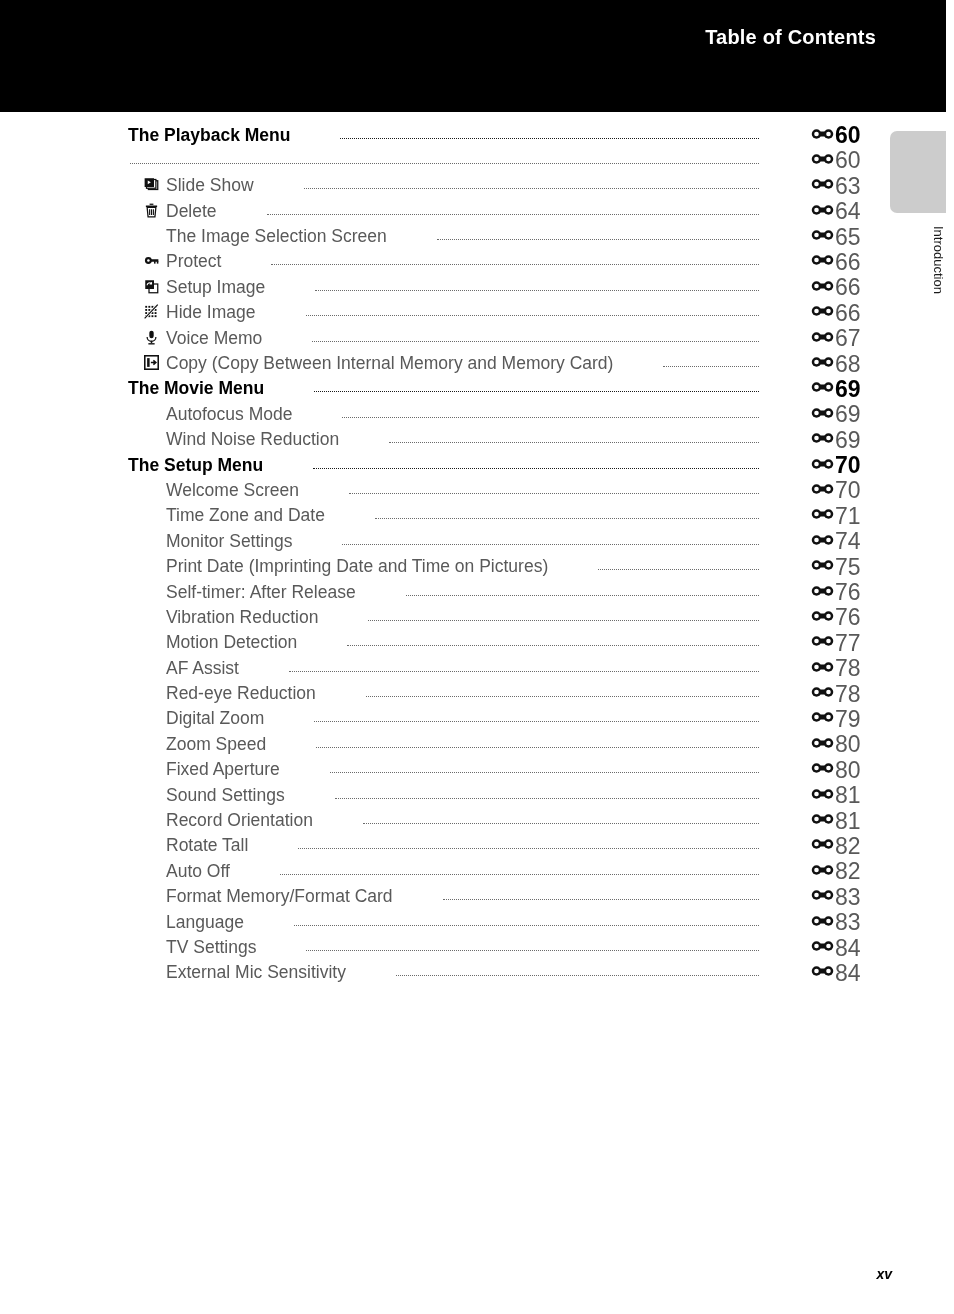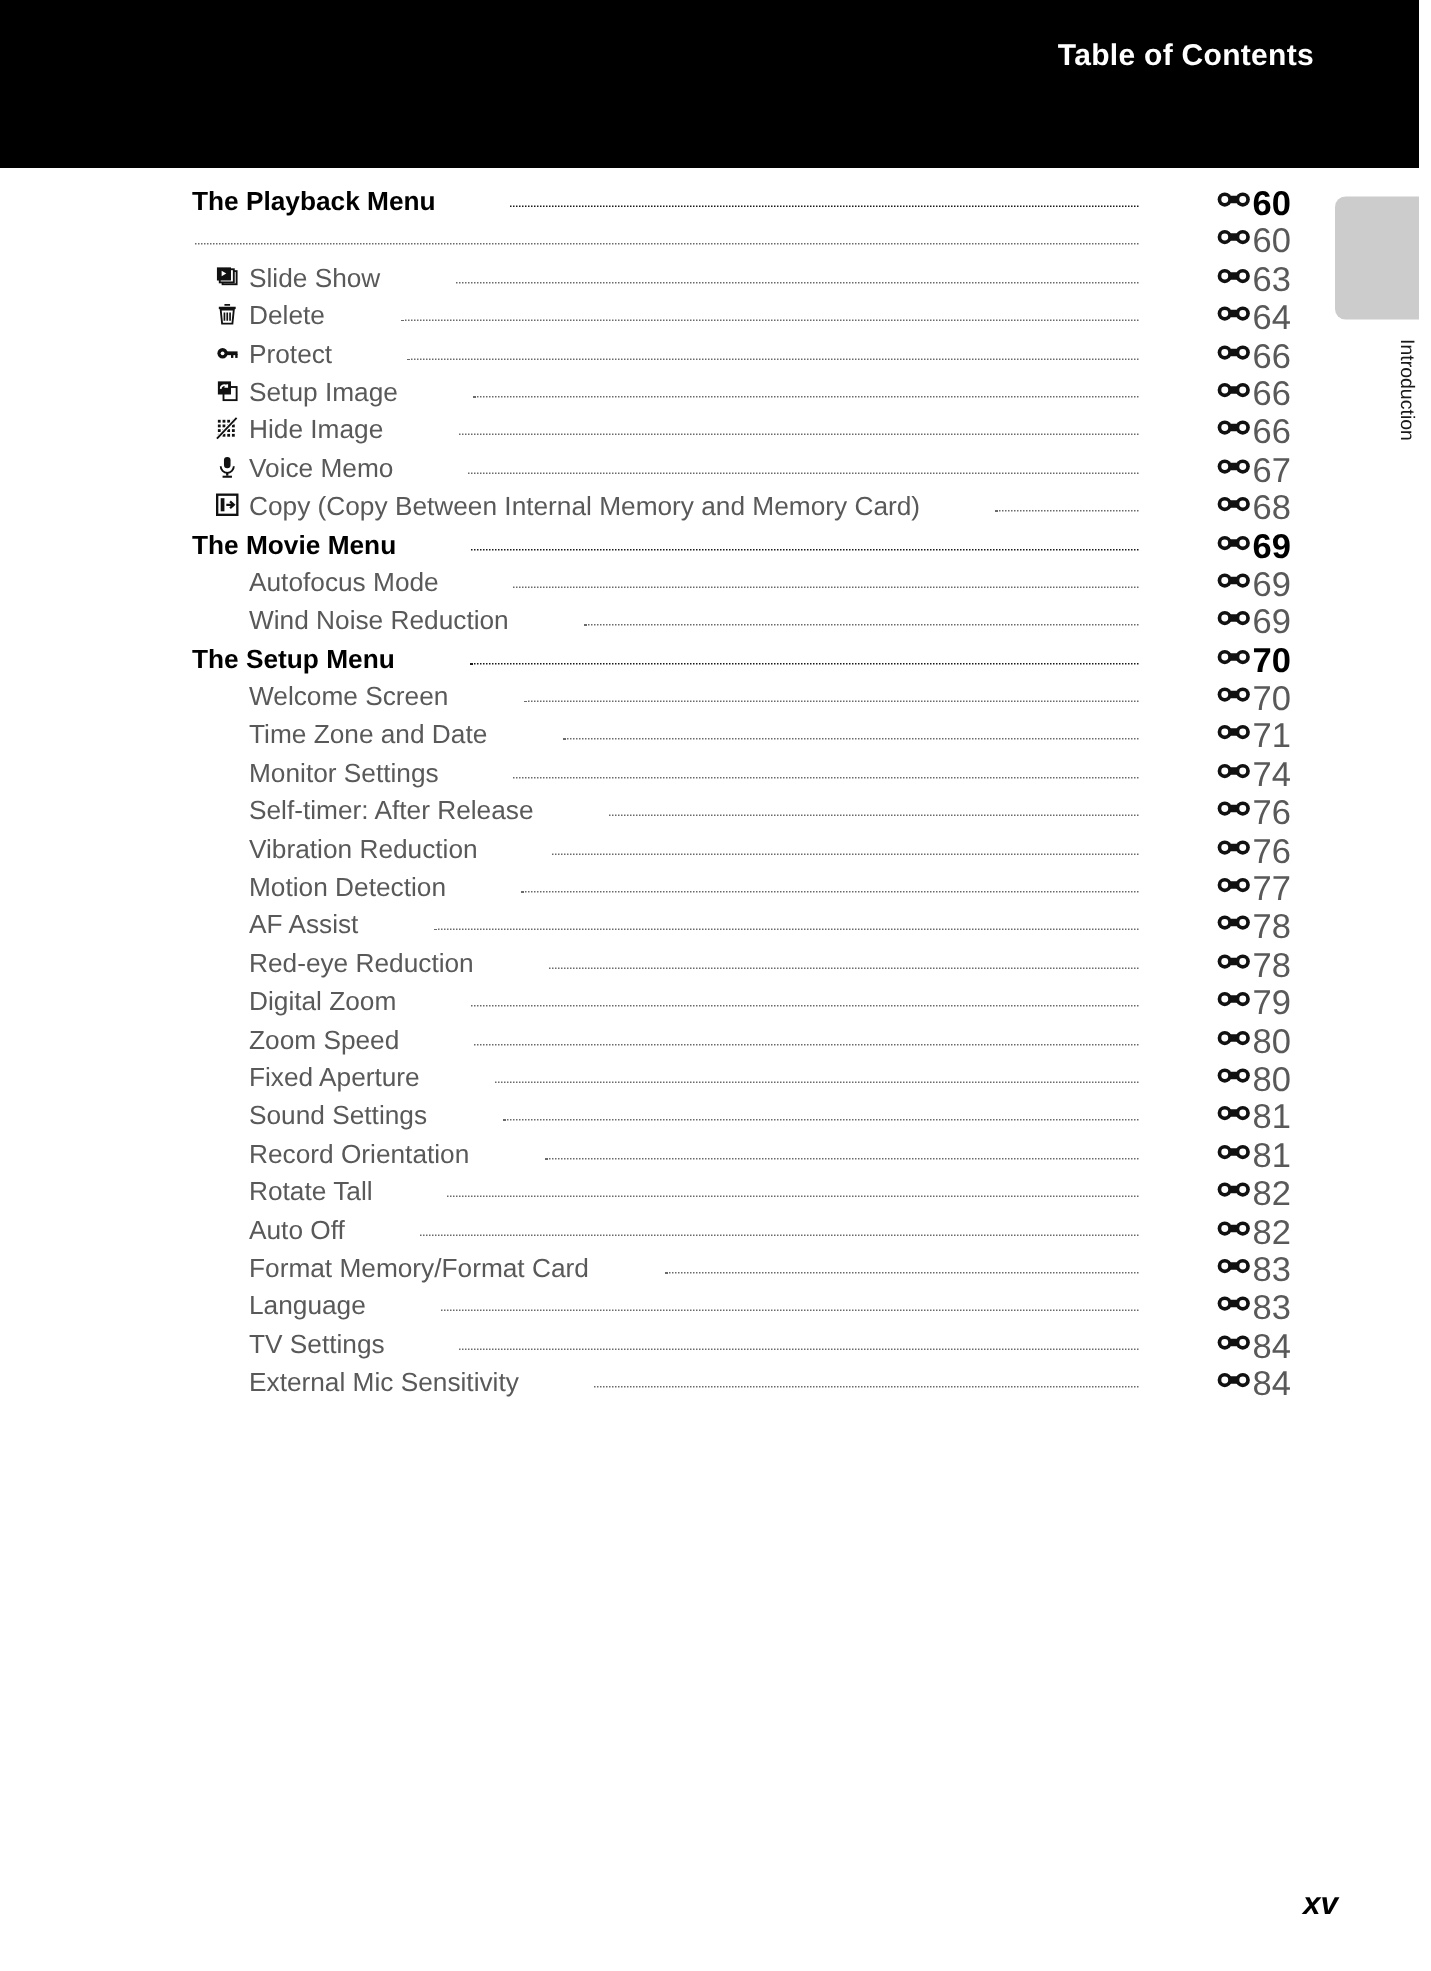--- a/index.html
+++ b/index.html
@@ -122,21 +122,21 @@
   .row.head .pagenum { color: #000000; font-weight: bold; }
 
   
   .bone { display: inline-block; line-height: 0; }
 
   
   .folio {
     position: absolute;
     right: 62px;
     bottom: 32px;
-    font-size: 21px;
+    font-size: 14px;
     font-weight: bold;
     font-style: italic;
     color: #000000;
   }
 </style>
 </head>
 <body>
 
 <div class="header-bar"></div>
 <div class="header-title">Table of Contents</div>
@@ -209,20 +209,36 @@
       <span class="leader"></span>
       <span class="pageref">
         <span><svg class="bone" width="23" height="14" viewBox="0 0 46 28" aria-hidden="true">
             <rect x="13" y="9" width="20" height="10" rx="2" fill="#111"></rect>
             <circle cx="11" cy="14" r="9.5" fill="#111"></circle>
             <circle cx="35" cy="14" r="9.5" fill="#111"></circle>
             <circle cx="11" cy="14" r="4.6" fill="#fff"></circle>
             <circle cx="35" cy="14" r="4.6" fill="#fff"></circle>
           </svg></span>
         <span class="pagenum">64</span>
+      </span>
+    </div>
+    <div class="row sub">
+      <span class="label-wrap">
+        <span class="title">The Image Selection Screen</span>
+      </span>
+      <span class="leader"></span>
+      <span class="pageref">
+        <span><svg class="bone" width="23" height="14" viewBox="0 0 46 28" aria-hidden="true">
+            <rect x="13" y="9" width="20" height="10" rx="2" fill="#111"></rect>
+            <circle cx="11" cy="14" r="9.5" fill="#111"></circle>
+            <circle cx="35" cy="14" r="9.5" fill="#111"></circle>
+            <circle cx="11" cy="14" r="4.6" fill="#fff"></circle>
+            <circle cx="35" cy="14" r="4.6" fill="#fff"></circle>
+          </svg></span>
+        <span class="pagenum">65</span>
       </span>
     </div>
     <div class="row sub has-icon">
       <span class="label-wrap">
         <span class="icon-slot"><svg width="15" height="15" viewBox="0 0 24 24" fill="#111">
             <circle cx="7" cy="12" r="5.5"></circle>
             <circle cx="7" cy="12" r="2" fill="#fff"></circle>
             <rect x="11" y="10" width="12" height="4"></rect>
             <rect x="16" y="13" width="2.5" height="4"></rect>
             <rect x="20.5" y="13" width="2.5" height="4"></rect>
@@ -450,20 +466,36 @@
             <circle cx="11" cy="14" r="9.5" fill="#111"></circle>
             <circle cx="35" cy="14" r="9.5" fill="#111"></circle>
             <circle cx="11" cy="14" r="4.6" fill="#fff"></circle>
             <circle cx="35" cy="14" r="4.6" fill="#fff"></circle>
           </svg></span>
         <span class="pagenum">74</span>
       </span>
     </div>
     <div class="row sub">
       <span class="label-wrap">
+        <span class="title">Print Date (Imprinting Date and Time on Pictures)</span>
+      </span>
+      <span class="leader"></span>
+      <span class="pageref">
+        <span><svg class="bone" width="23" height="14" viewBox="0 0 46 28" aria-hidden="true">
+            <rect x="13" y="9" width="20" height="10" rx="2" fill="#111"></rect>
+            <circle cx="11" cy="14" r="9.5" fill="#111"></circle>
+            <circle cx="35" cy="14" r="9.5" fill="#111"></circle>
+            <circle cx="11" cy="14" r="4.6" fill="#fff"></circle>
+            <circle cx="35" cy="14" r="4.6" fill="#fff"></circle>
+          </svg></span>
+        <span class="pagenum">75</span>
+      </span>
+    </div>
+    <div class="row sub">
+      <span class="label-wrap">
         <span class="title">Self-timer: After Release</span>
       </span>
       <span class="leader"></span>
       <span class="pageref">
         <span><svg class="bone" width="23" height="14" viewBox="0 0 46 28" aria-hidden="true">
             <rect x="13" y="9" width="20" height="10" rx="2" fill="#111"></rect>
             <circle cx="11" cy="14" r="9.5" fill="#111"></circle>
             <circle cx="35" cy="14" r="9.5" fill="#111"></circle>
             <circle cx="11" cy="14" r="4.6" fill="#fff"></circle>
             <circle cx="35" cy="14" r="4.6" fill="#fff"></circle>

